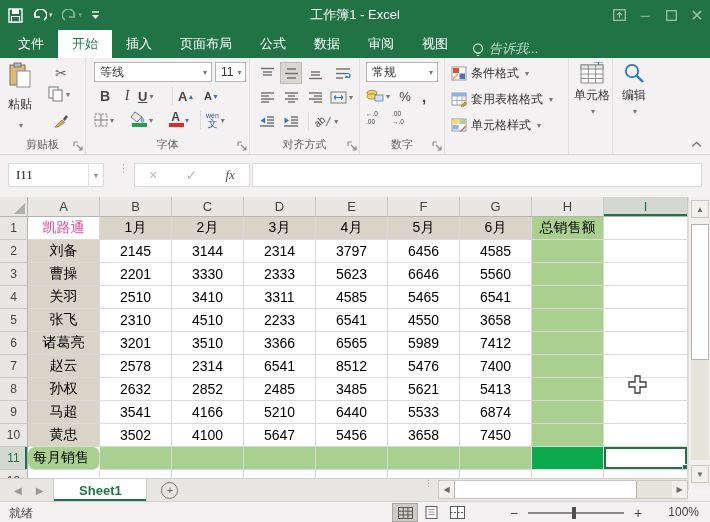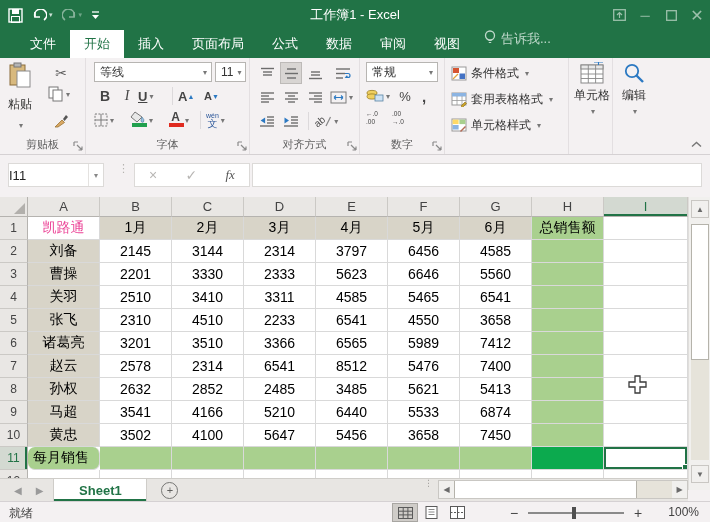--- a/index.html
+++ b/index.html
@@ -10,24 +10,24 @@
   .qat{position:absolute;left:8px;top:0;height:30px;display:flex;align-items:center;gap:9px;}
   .qbtn{display:flex;align-items:center;color:#fff;}
   .qbtn.dim{opacity:.45;}
   .tinydd{font-size:7px;color:#cfe3d8;margin-left:2px;}
   .wintitle{position:absolute;left:50%;top:0;transform:translateX(-50%);height:30px;line-height:30px;
             font-size:13px;color:#fff;white-space:nowrap;}
   .winbtns{position:absolute;right:0;top:0;height:30px;display:flex;align-items:center;}
   .wbtn{width:26px;height:30px;display:flex;align-items:center;justify-content:center;color:#9cc0ab;font-size:13px;}
   
   .menubar{position:absolute;left:0;top:30px;width:710px;height:28px;background:#217346;display:flex;align-items:stretch;}
-  .tabs{display:flex;align-items:stretch;padding-left:16px;font-family:Liberation Serif, serif;}
+  .tabs{display:flex;align-items:stretch;padding-left:4px;font-family:Liberation Serif, serif;}
   .mtab{display:flex;align-items:center;padding:0 14px;color:#fff;font-size:13px;white-space:nowrap;}
   .mtab.active{background:#fff;color:#217346;}
-  .tellme{display:flex;align-items:flex-start;gap:5px;color:#bed8ca;font-size:13px;padding:0 10px;}
+  .tellme{display:flex;align-items:flex-end;gap:5px;color:#bed8ca;font-size:13px;padding:0 10px;font-style:italic;}
   .menuright{position:absolute;right:0;top:30px;height:28px;display:flex;align-items:stretch;}
   .signin{display:flex;align-items:center;color:#fff;font-size:13px;padding:0 12px;}
   .share{display:flex;align-items:center;gap:4px;color:#fff;font-size:13px;padding:0 12px;background:#1c5f39;}
   
   .ribbon{position:absolute;left:0;top:58px;width:710px;height:97px;background:#f4f1f2;border-bottom:1px solid #d5d1d3;box-sizing:border-box;}
   .rgroup{position:absolute;top:0;height:96px;border-right:1px solid #e3dfe1;box-sizing:border-box;}
   .glabel{position:absolute;bottom:2px;left:0;right:0;text-align:center;font-size:11px;color:#5f5f5f;}
   .launcher{position:absolute;right:2px;bottom:3px;width:10px;height:10px;color:#8a8a8a;}
   .rbtn{position:absolute;display:flex;align-items:center;justify-content:center;color:#444;}
   .sq{width:22px;height:22px;}
@@ -42,21 +42,21 @@
   .colorbar{position:absolute;left:2px;bottom:2px;width:15px;height:4px;}
   .stylerow{position:absolute;left:6px;display:flex;align-items:center;gap:4px;font-size:12px;color:#333;white-space:nowrap;}
   .bigbtn{position:absolute;top:4px;display:flex;flex-direction:column;align-items:center;gap:3px;font-size:12px;color:#333;}
   .vsep{position:absolute;width:1px;background:#dcd9db;}
   .twoline{font-size:6.5px;line-height:1.25;white-space:pre-line;color:#444;text-align:left;}
   .pinyin{display:flex;flex-direction:column;align-items:center;line-height:1;color:#2b579a;}
   .pinyin .t{font-size:7px;} .pinyin .b{font-size:10px;}
   
   .fbar{position:absolute;left:0;top:155px;width:710px;height:42px;background:#f4f1f2;}
   .namebox{position:absolute;left:8px;top:8px;width:96px;height:24px;background:#fff;border:1px solid #dcdad8;
-           box-sizing:border-box;display:flex;align-items:center;font-size:13px;color:#222;}
+           box-sizing:border-box;display:flex;align-items:center;font-size:13px;color:#222;padding-left:7px;font-family:Liberation Serif, serif;}
   .namebox .dd{margin-left:auto;border-left:1px solid #e4e2e0;height:100%;display:flex;align-items:center;padding:0 5px;color:#888;font-size:8px;}
   .fdots{position:absolute;left:118px;top:10px;color:#b5b3b0;font-size:11px;letter-spacing:0;line-height:7px;}
   .fbtns{position:absolute;left:134px;top:8px;width:116px;height:24px;background:#fff;border:1px solid #dcdad8;
          box-sizing:border-box;display:flex;align-items:center;justify-content:space-around;}
   .fbtns .g{color:#b8b6b4;font-size:14px;} .fbtns .fx{color:#555;font-size:13px;font-style:italic;font-family:"Liberation Serif","DejaVu Serif",serif;}
   .finput{position:absolute;left:252px;top:8px;width:450px;height:24px;background:#fff;border:1px solid #dcdad8;box-sizing:border-box;}
   
   .grid{position:absolute;left:0;top:197px;width:688px;height:281px;background:#fff;overflow:hidden;}
   .grow{display:grid;grid-template-columns:28px repeat(8,72px) 84px;height:23px;}
   .grow.hd{height:20px;}

